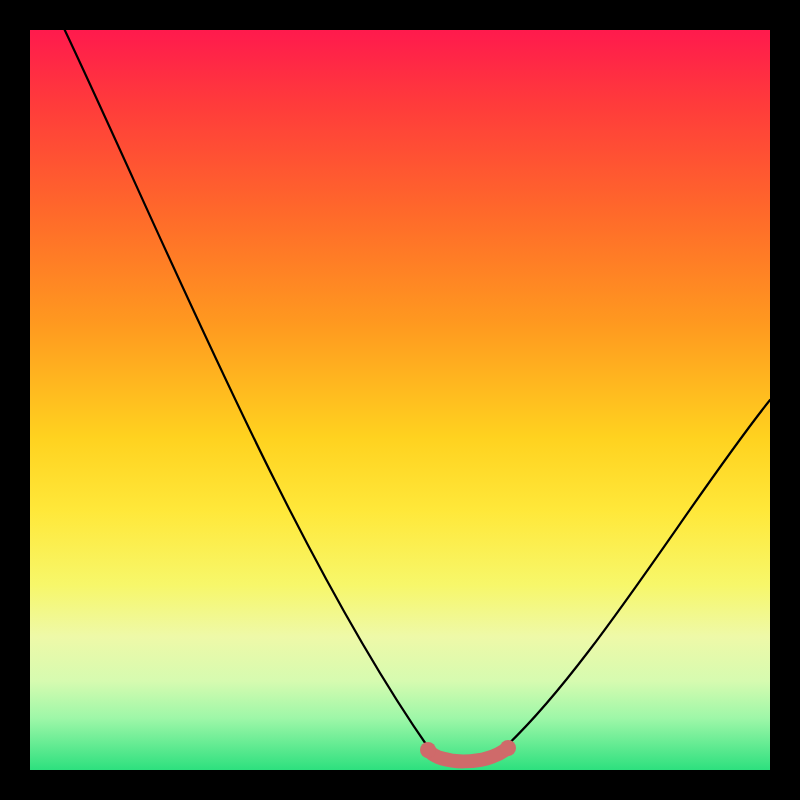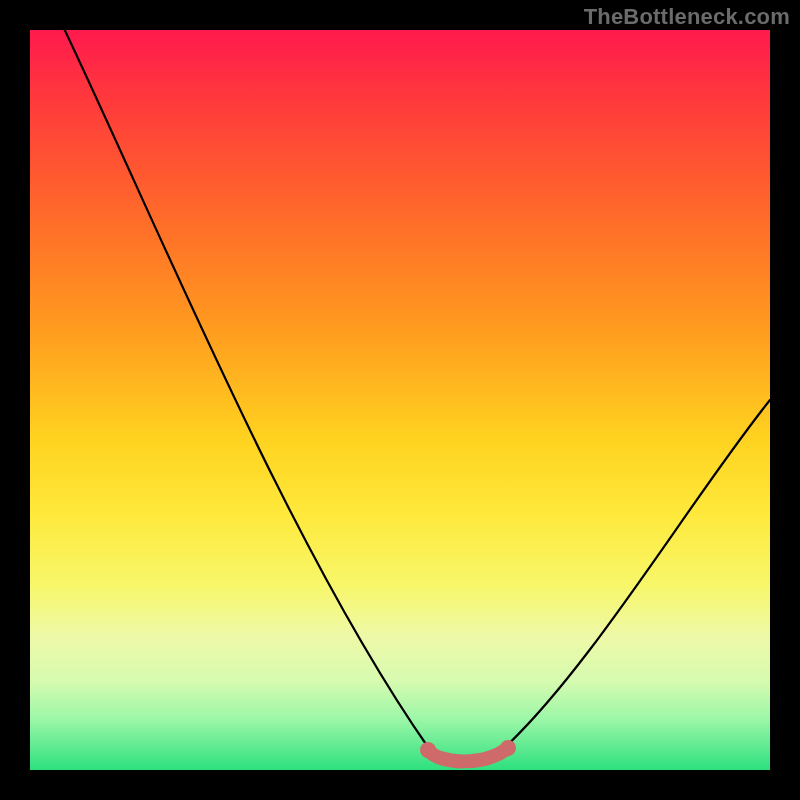--- a/index.html
+++ b/index.html
@@ -54,21 +54,20 @@
     left: 0;
     top: 0;
     width: 740px;
     height: 740px;
   }
 </style>
 </head>
 <body>
 
 <div class="frame">
-  <div class="watermark">TheBottleneck.com</div>
   <div class="plot">
     <svg class="curve" viewBox="0 0 740 740" preserveAspectRatio="none">
       <path d="M 30 -10
                C 130 200, 260 520, 400 720
                C 415 738, 440 738, 470 722
                C 560 640, 660 470, 740 370" fill="none" stroke="#000" stroke-width="2.2" stroke-linecap="round"></path>
       <path d="M 398 720
                C 410 735, 455 736, 478 718" fill="none" stroke="#cf6a6a" stroke-width="14" stroke-linecap="round"></path>
       <circle cx="398" cy="720" r="8" fill="#cf6a6a"></circle>
       <circle cx="478" cy="718" r="8" fill="#cf6a6a"></circle>

